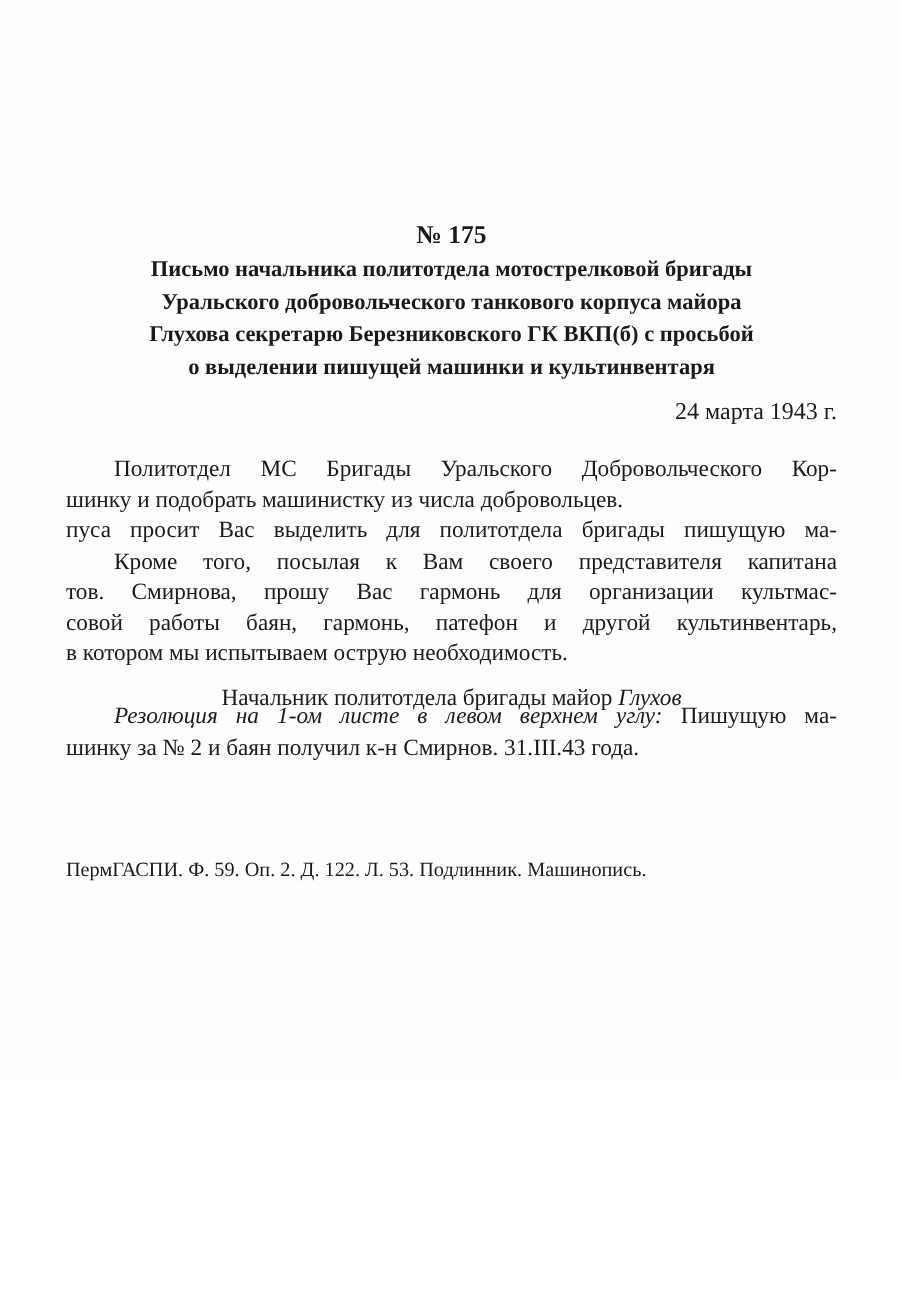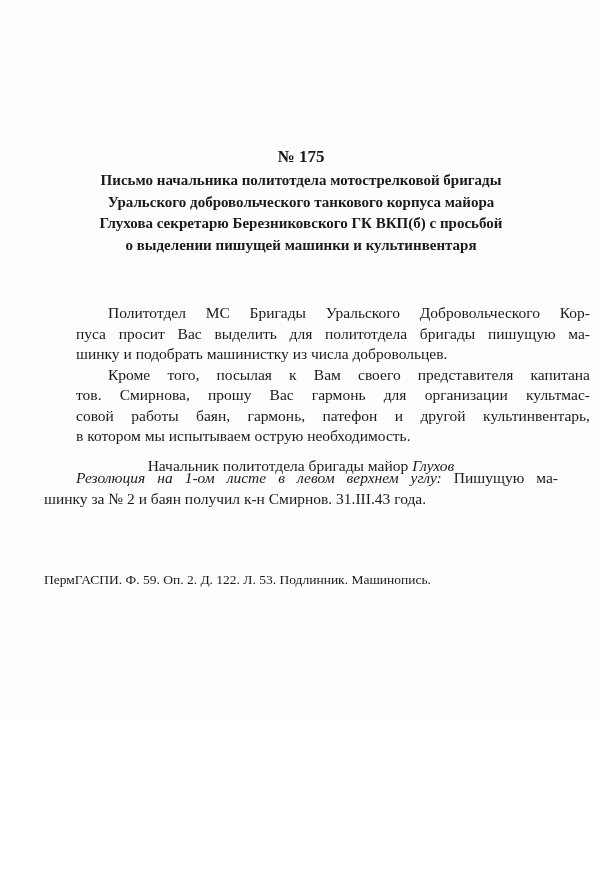--- a/index.html
+++ b/index.html
@@ -38,21 +38,20 @@
   .doc-date {
     top: 265px;
     text-align: right;
     font-size: 16px;
     line-height: 20px;
   }
   .doc-body {
     top: 303px;
     font-size: 15.5px;
     line-height: 20.5px;
-    margin-left: 32px;
   }
   .resolution {
     top: 468px;
     font-size: 15.5px;
     line-height: 20.5px;
   }
   .line { display: block; }
   .just {
     text-align: justify;
     text-align-last: justify;
@@ -85,25 +84,26 @@
 
   <div class="content-col doc-number">№ 175</div>
 
   <div class="content-col doc-title">
     <div class="line">Письмо начальника политотдела мотострелковой бригады</div>
     <div class="line">Уральского добровольческого танкового корпуса майора</div>
     <div class="line">Глухова секретарю Березниковского ГК ВКП(б) с просьбой</div>
     <div class="line">о выделении пишущей машинки и культинвентаря</div>
   </div>
 
+  <div class="content-col doc-date">24 марта 1943 г.</div>
 
   <div class="content-col doc-body">
     <div class="line just indent">Политотдел МС Бригады Уральского Добровольческого Кор-</div>
+    <div class="line">шинку и подобрать машинистку из числа добровольцев.</div>
     <div class="line just">пуса просит Вас выделить для политотдела бригады пишущую ма-</div>
-    <div class="line">шинку и подобрать машинистку из числа добровольцев.</div>
     <div class="line just indent">Кроме того, посылая к Вам своего представителя капитана</div>
     <div class="line just">тов. Смирнова, прошу Вас гармонь для организации культмас-</div>
     <div class="line just">совой работы баян, гармонь, патефон и другой культинвентарь,</div>
     <div class="line">в котором мы испытываем острую необходимость.</div>
   </div>
 
   <div class="content-col signature">
     <span>Начальник политотдела бригады майор </span><span class="italic">Глухов</span>
   </div>
 

